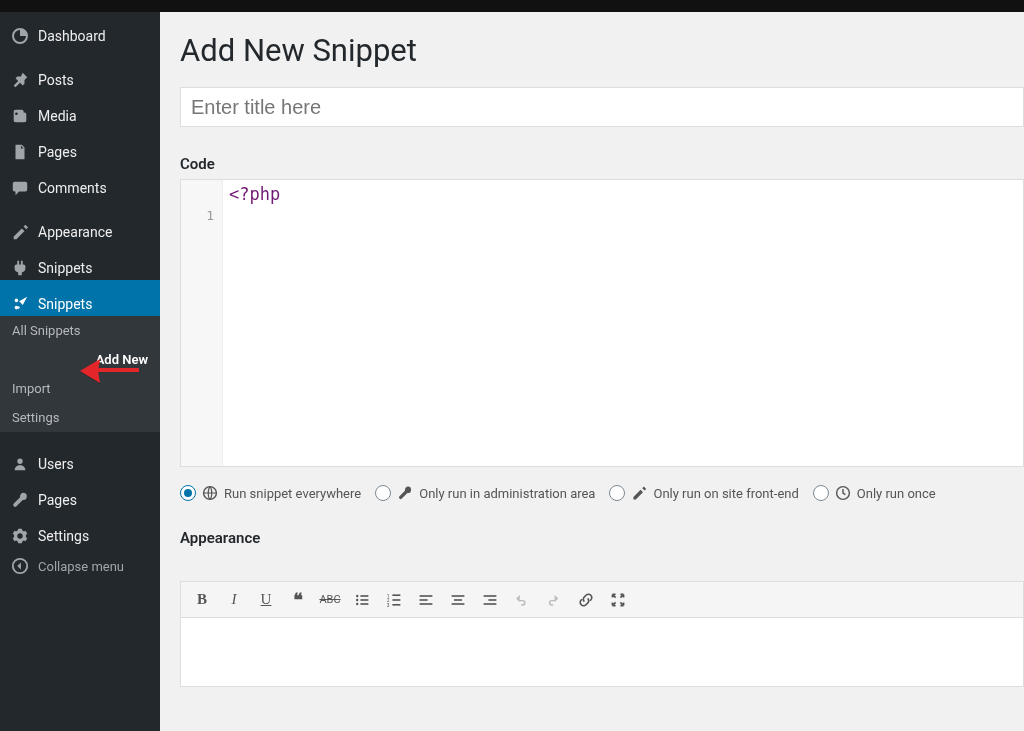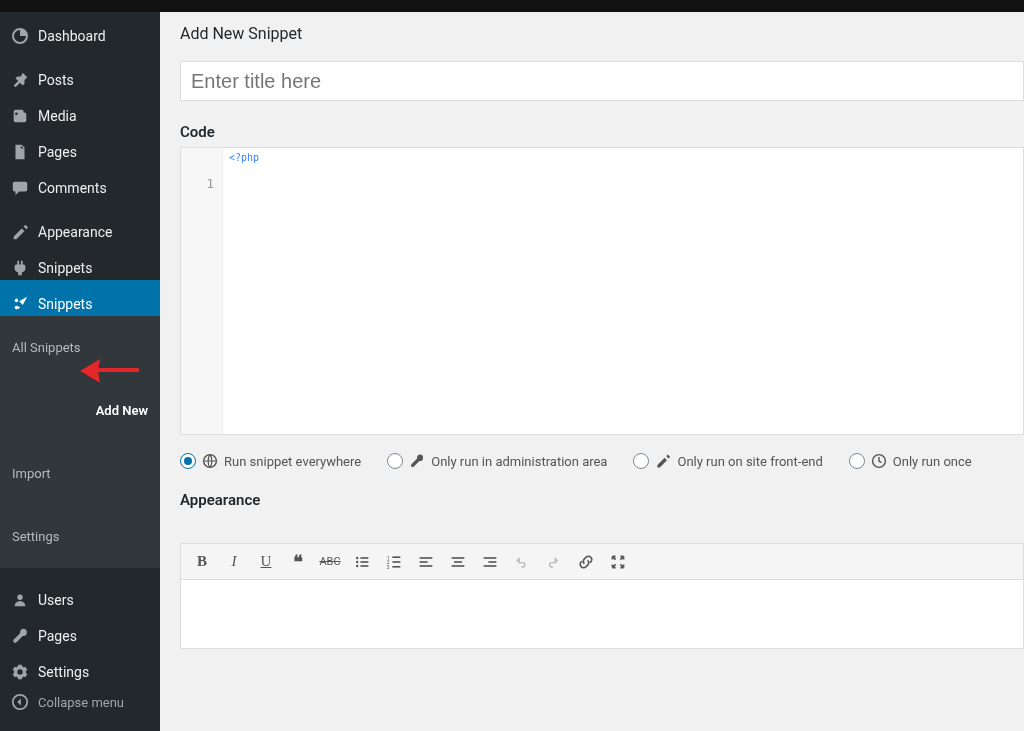--- a/index.html
+++ b/index.html
@@ -59,21 +59,21 @@
     border: 8px solid transparent;
     border-right-color: #f1f1f1;
   }
   .sb-sep {
     height: 8px;
   }
   .sb-sub {
     background: #32373c;
     color: #b4b9be;
     font-size: 13px;
-    padding: 24px 12px;
+    padding: 7px 12px;
     cursor: pointer;
   }
   .sb-sub.active { color: #fff; font-weight: 600; text-align: right; }
 
   .sb-collapse {
     display: flex; align-items: center;
     height: 36px;
     padding: 0 10px;
     color: #a0a5aa;
     font-size: 13px;
@@ -83,42 +83,42 @@
 
   
   .content {
     margin-left: 160px;
     padding: 10px 0 0 20px;
     height: calc(731px - 12px);
     overflow: hidden;
     position: relative;
   }
   .page-title {
-    font-size: 16px;
+    font-size: 31px;
     font-weight: 400;
     color: #23282d;
-    margin: 2px 0 18px 0;
+    margin: 10px 0 18px 0;
   }
   .title-input {
     width: 100%;
     height: 40px;
     border: 1px solid #ddd;
     background: #fff;
     font-size: 20px;
     color: #72777c;
     padding: 16px 10px;
     border-radius: 0;
   }
   .title-input::placeholder { color: #767676; }
 
   .section-label {
     font-size: 15px;
     font-weight: 600;
     color: #23282d;
-    margin: 22px 0 6px 0;
+    margin: 28px 0 6px 0;
   }
 
   
   .code-editor {
     border: 1px solid #ddd;
     background: #fff;
     height: 288px;
     display: flex;
     font-family: Consolas, Menlo, monospace;
     font-size: 13px;
@@ -132,29 +132,29 @@
     color: #999;
   }
   .code-body {
     position: relative;
     flex: 1;
   }
   .code-hint {
     position: absolute;
     top: 4px; left: 6px;
     font-family: Consolas, Menlo, monospace;
-    color: #3b82f6;
-    font-size: 10px;
+    color: #701a75;
+    font-size: 17px;
   }
 
   
   .scope-row {
     display: flex;
     align-items: center;
-    gap: 26px;
+    gap: 14px;
     margin: 18px 0 16px 0;
     font-size: 13px;
     color: #555;
   }
   .scope-option {
     display: flex;
     align-items: center;
     gap: 6px;
   }
   .scope-option input[type="radio"] {

